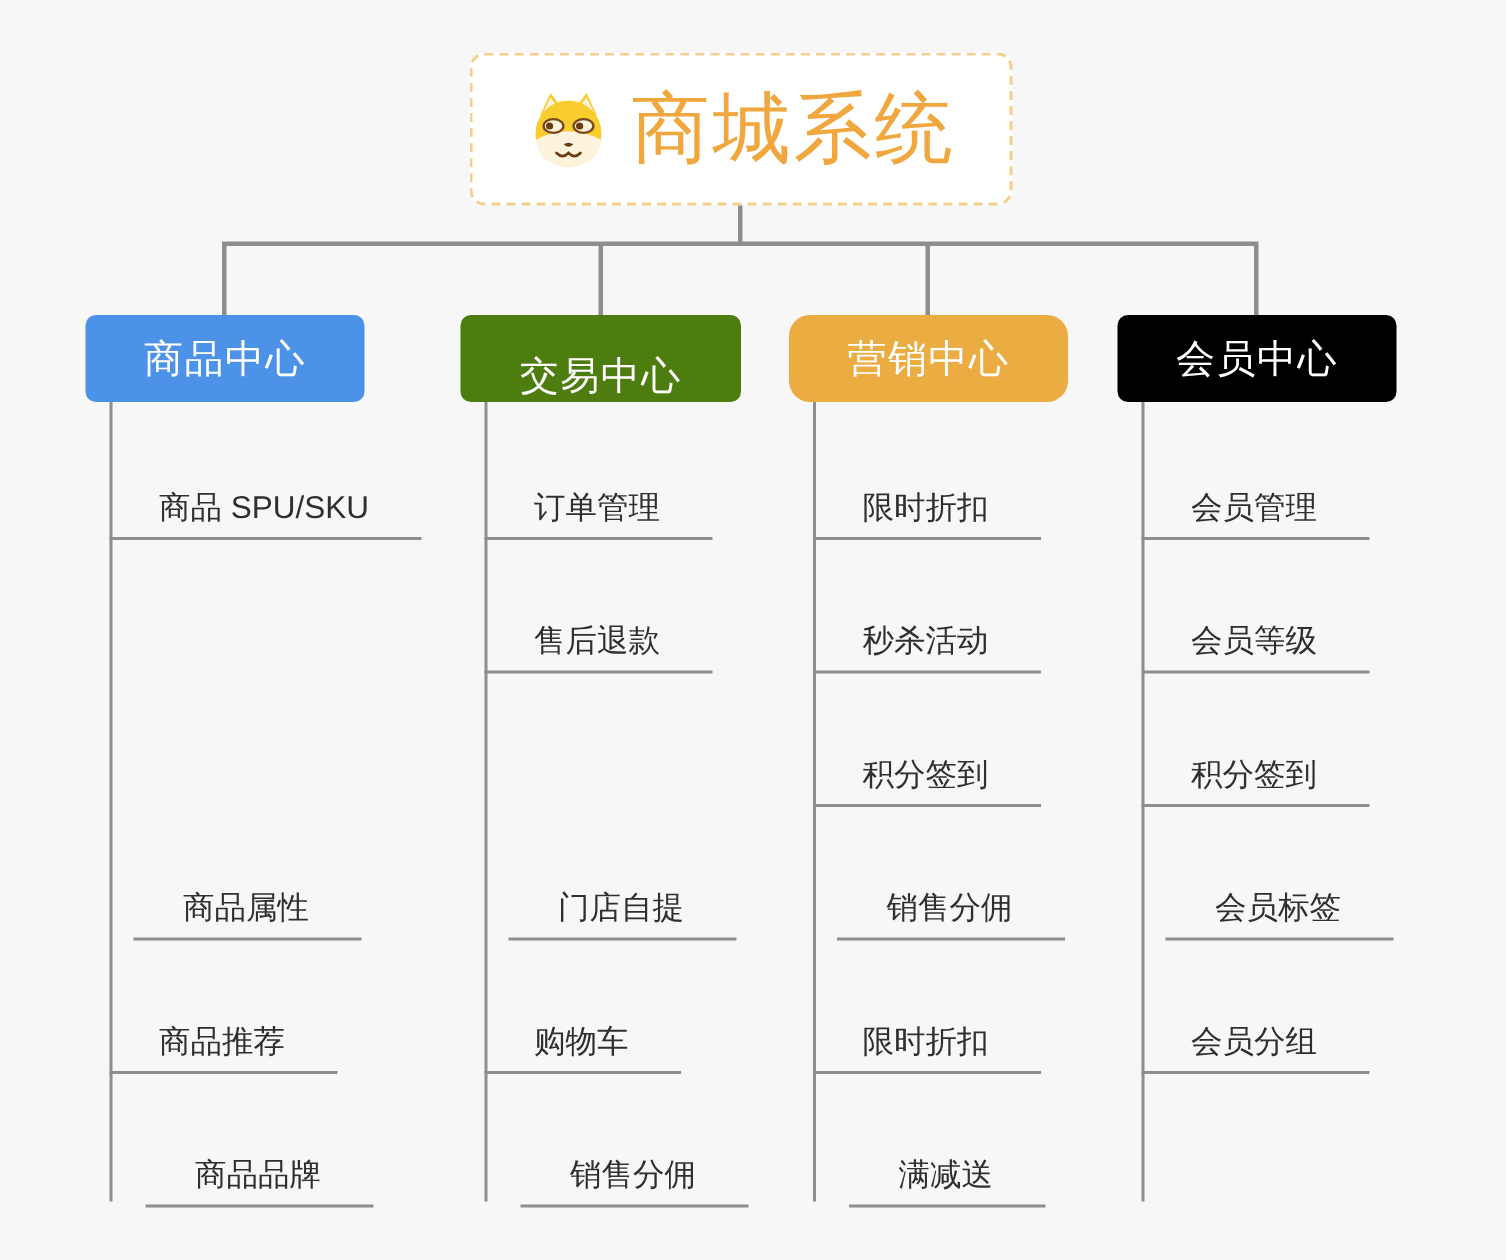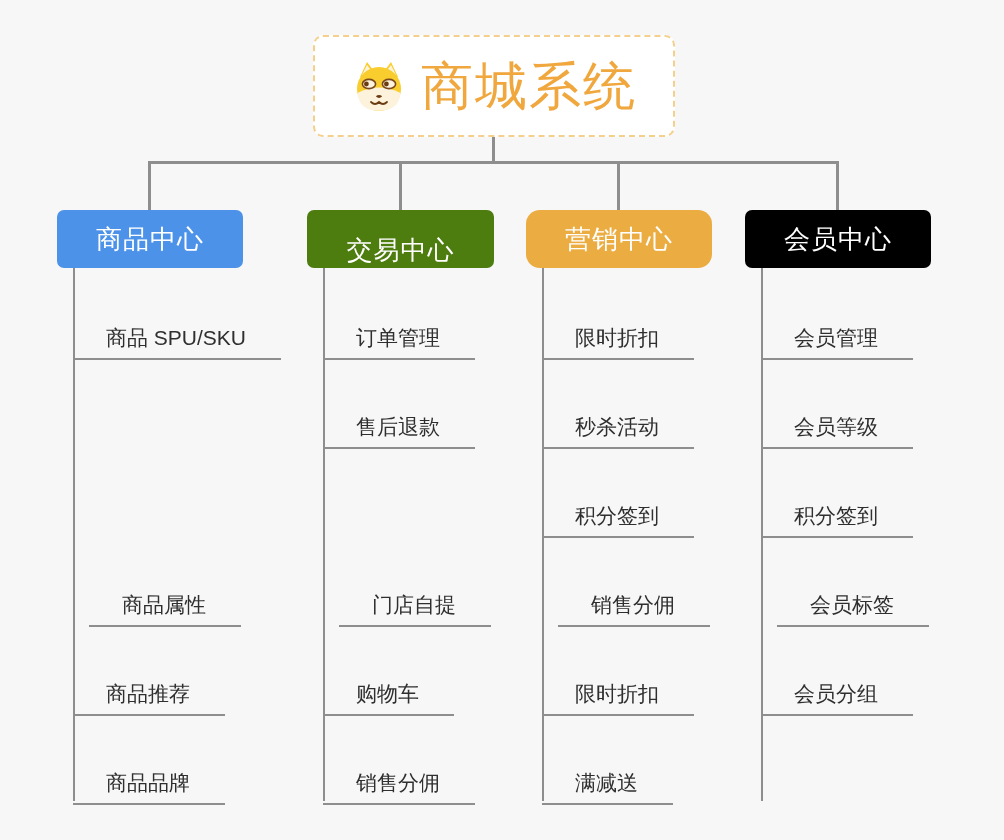--- a/index.html
+++ b/index.html
@@ -46,21 +46,21 @@
   .spine{position:absolute;left:16px;top:268px;width:2px;height:533px;background:#8e8e8e;}
   .leaf{
     position:absolute;left:16px;height:42px;
     border-bottom:2px solid #8e8e8e;
     padding:0 35px 6px 33px;
     display:flex;align-items:flex-end;
     font-size:21px;color:#2f2f2f;white-space:nowrap;
     box-sizing:content-box;
   }
   .leaf.r0{top:310px;} .leaf.r1{top:399px;} .leaf.r2{top:488px;}
-  .leaf.r3{top:577px;margin-left:16px;} .leaf.r4{top:666px;} .leaf.r5{top:755px;}
+  .leaf.r3{top:577px;margin-left:16px;} .leaf.r4{top:666px;} .leaf.r5{top:755px;margin-left:24px;}
 </style>
 </head>
 <body>
 
 <div class="canvas">
 
   <div class="root-node">
     <svg class="doge" viewBox="0 0 56 52" aria-hidden="true">
       <polygon points="9,17 16,2 25,14" fill="#f8cd2d"></polygon>
       <polygon points="47,17 40,2 31,14" fill="#f8cd2d"></polygon>

